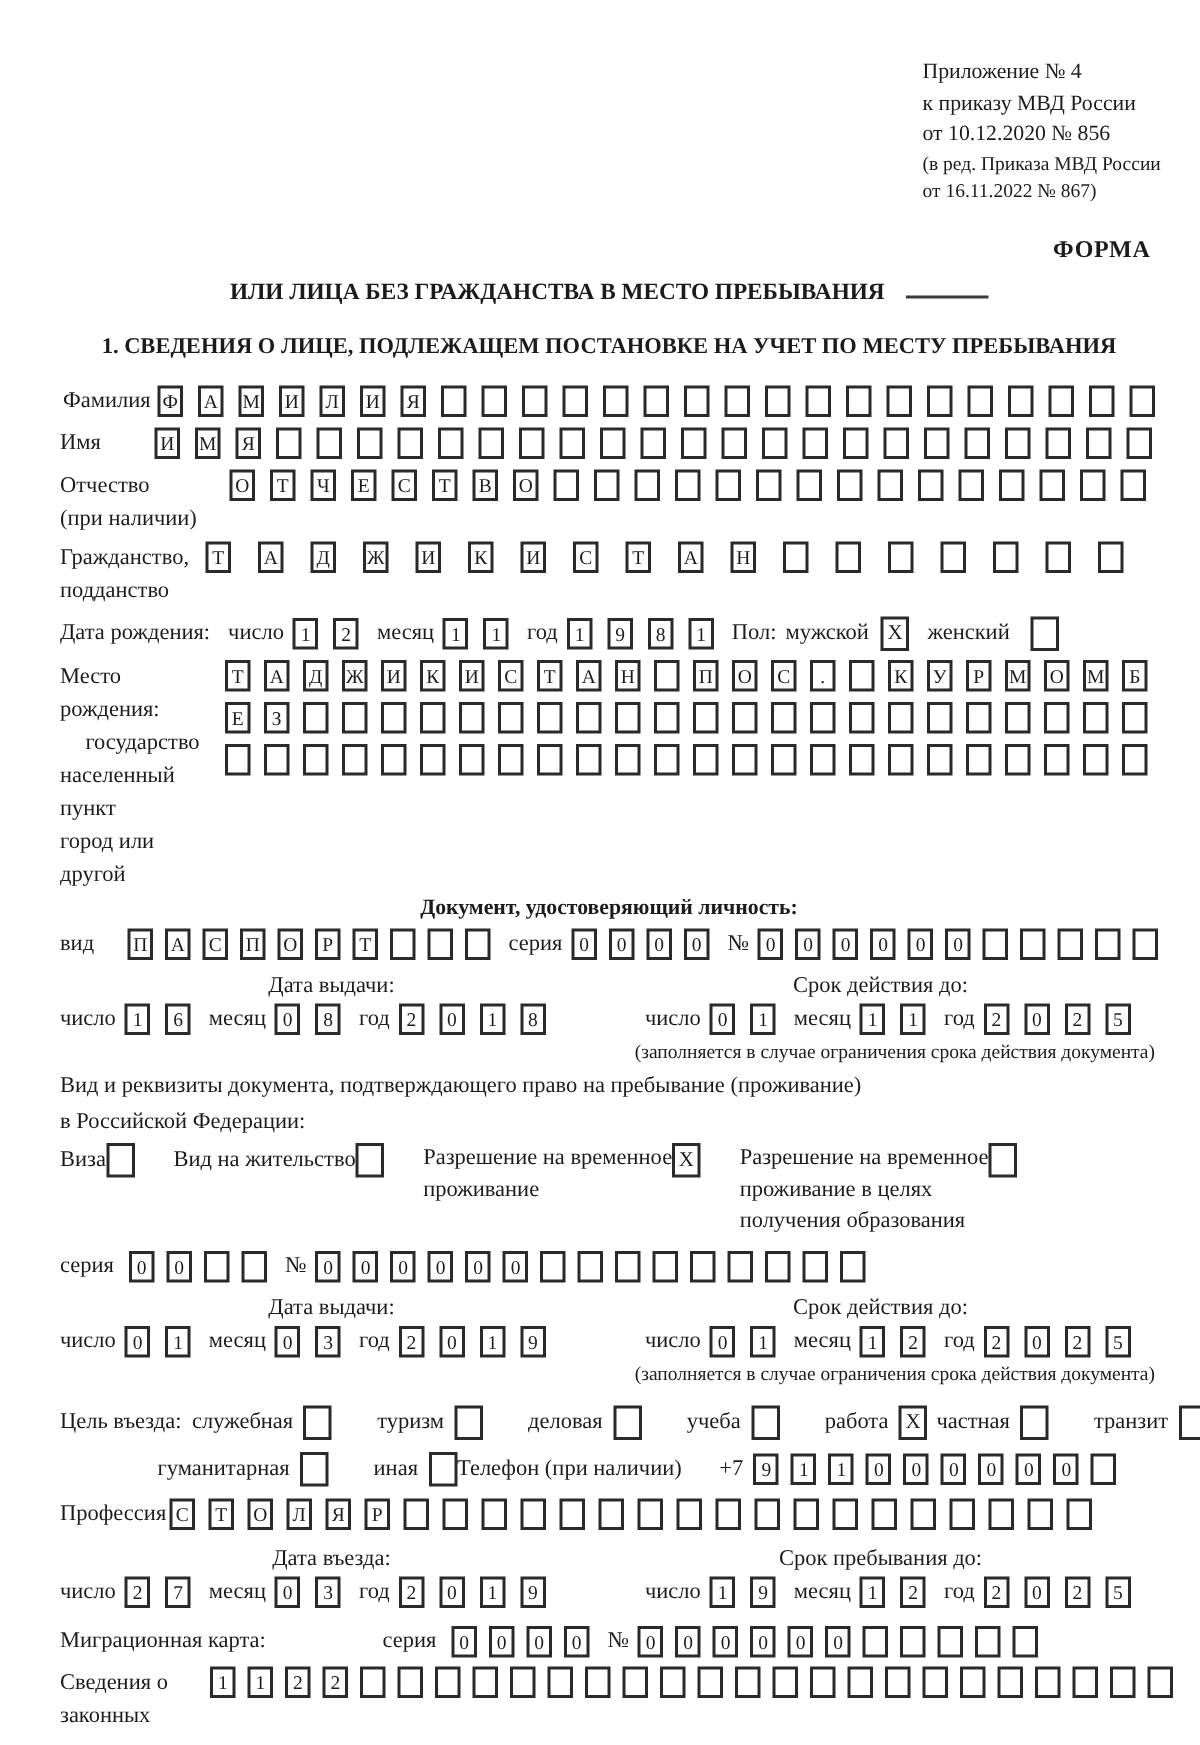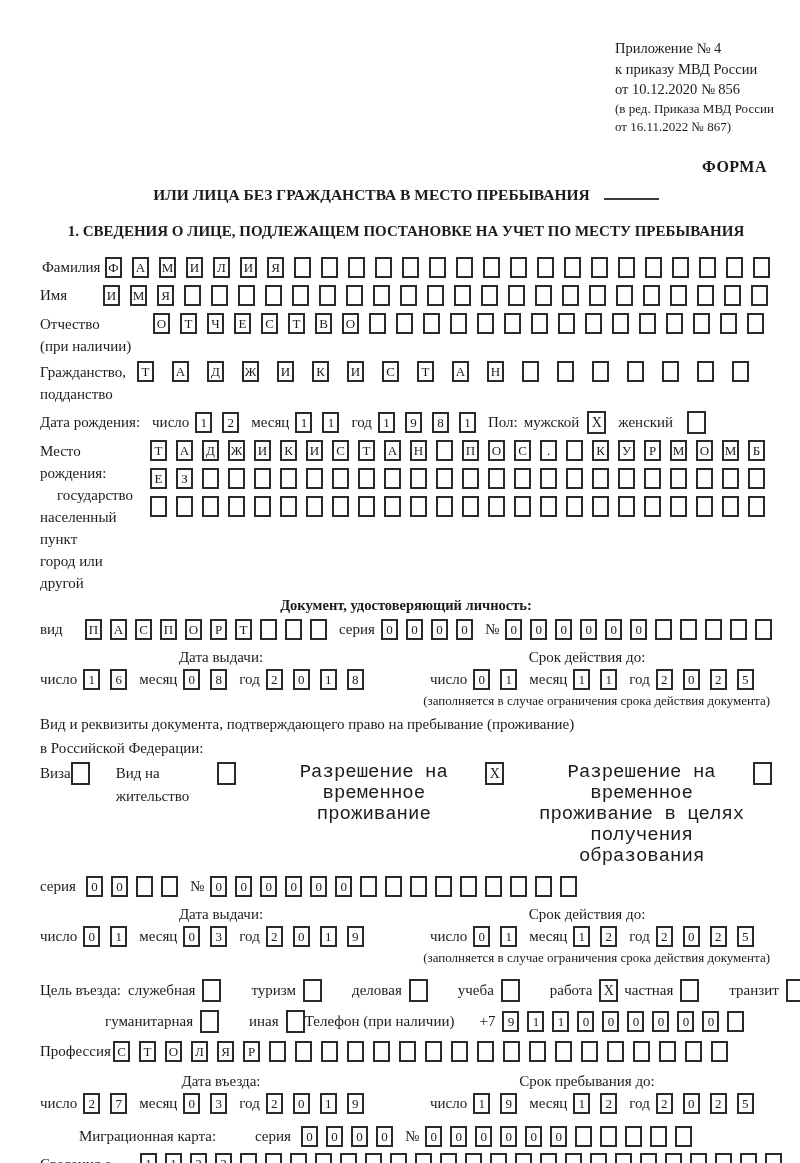--- a/index.html
+++ b/index.html
@@ -11,21 +11,21 @@
   .forma{position:absolute;top:158px;right:33px;font-weight:bold;font-size:16px;letter-spacing:.5px;}
   .title{margin-top:182px;text-align:center;font-weight:bold;font-size:15.5px;line-height:25px;}
   .blank{display:inline-block;width:55px;border-bottom:2.5px solid #3a3a3a;margin-left:14px;height:10px;}
   .sec{margin-top:16px;text-align:center;font-weight:bold;font-size:15px;}
 
   .row{display:flex;align-items:center;margin-top:7px;}
   .row.top{align-items:flex-start;}
   .lbl{font-size:15px;flex:none;}
   .col{display:flex;flex-direction:column;}
   .w63{width:63px;}  .w113{width:113px;} .w97{width:97px;} .w45{width:45px;}
-  .w110{width:110px;align-items:center;} .w73{width:73px;} .w100{width:100px;} .w215{width:215px;text-align:center;}
+  .w110{width:110px;align-items:center;} .w73{width:73px;} .w100{width:100px;} .w215{width:215px;}
   .lbl.col span{line-height:22px;}
 
   .cells{display:inline-flex;gap:10px;flex:none;}
   .cells.tight{gap:9px;}
   .cells.snug{gap:8px;}
   .cells.wide{gap:18px;}
   .cell{box-sizing:border-box;width:17px;height:21px;border:2px solid #2a2a2a;background:#fff;
         display:inline-flex;align-items:center;justify-content:center;
         font-size:13px;line-height:1;flex:none;}
   .cells.cb .cell{width:19px;height:23px;font-size:14px;}
@@ -37,21 +37,21 @@
   .twocol{display:flex;margin-top:9px;}
   .col-l{width:362px;flex:none;}
   .col-r{flex:1;}
   .dhead{text-align:center;font-size:15px;margin-bottom:3px;}
   .drow{display:flex;align-items:center;}
   .note{font-size:13px;text-align:right;margin-top:3px;padding-right:2px;}
 
   .txt{font-size:15px;margin-top:7px;}
   .optrow{gap:26px;margin-top:5px;}
   .opt{display:inline-flex;align-items:flex-start;}
-  .opt .ml{text-align:center;font-size:19px;line-height:21px;font-family:Liberation Mono, monospace;}
+  .opt .ml{text-align:left;font-size:15px;line-height:21px;}
   .olbl{font-size:15px;line-height:23px;}
 
   .prow{display:flex;align-items:center;margin-top:8px;flex-wrap:nowrap;}
   .pp{font-size:15px;margin-right:7px;flex:none;}
   .pgap{margin-left:30px;}
 </style>
 </head>
 <body>
 
 <div class="page">

